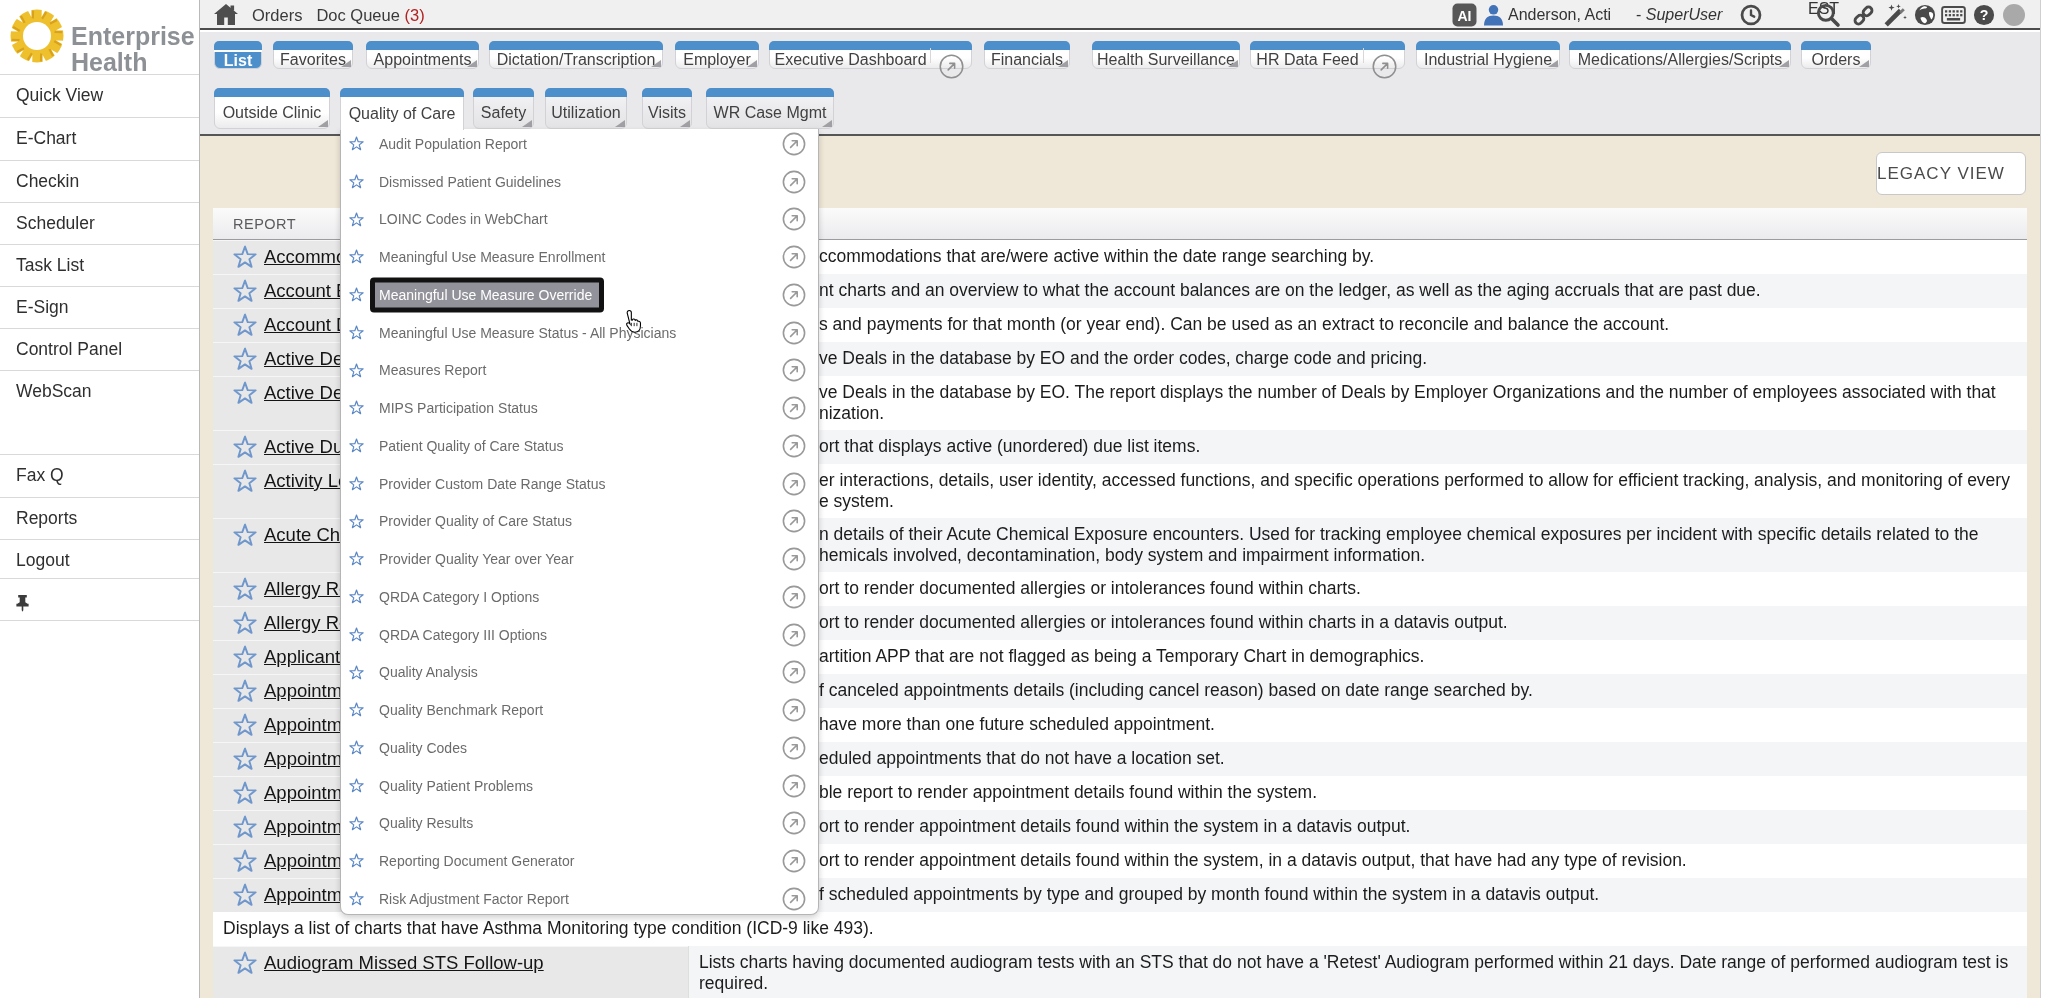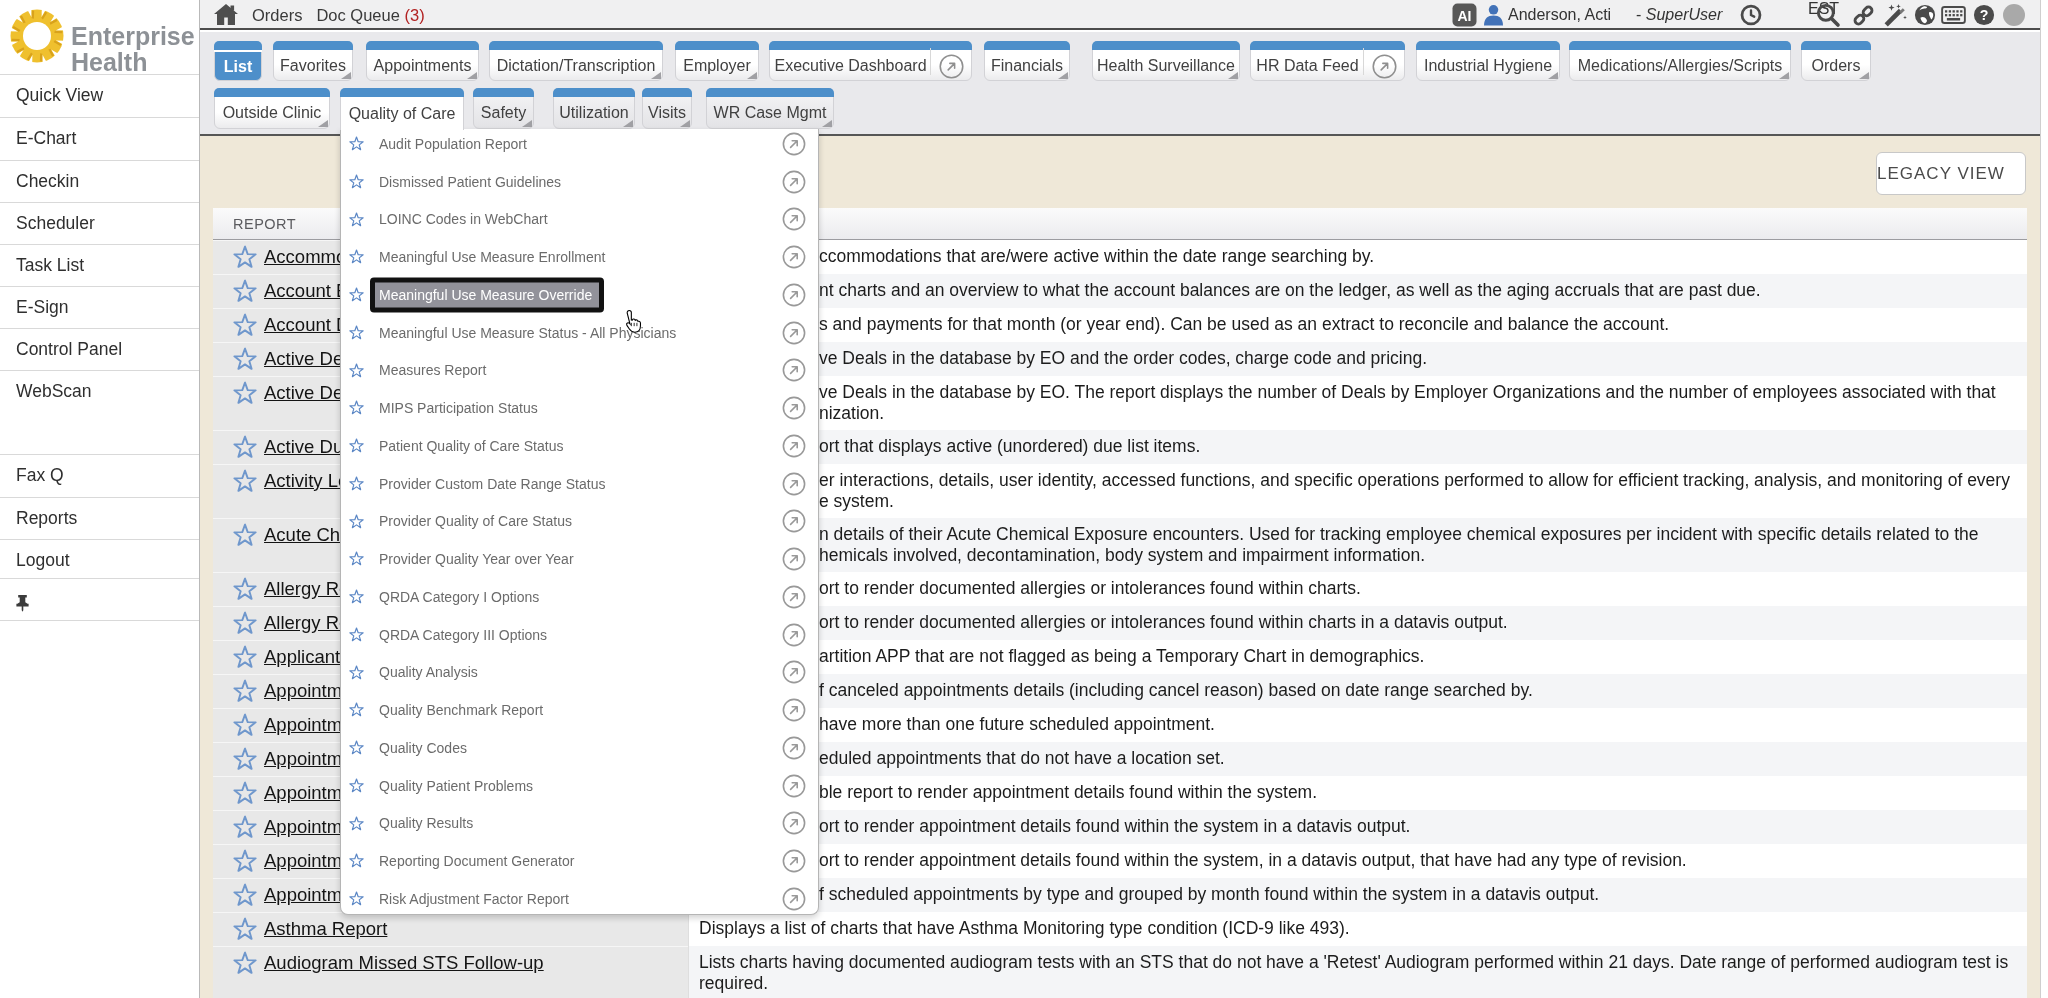--- a/index.html
+++ b/index.html
@@ -14,21 +14,21 @@
 
 #topbar{position:absolute;left:200px;top:0;width:1840px;height:30px;background:#f0f0f1;border-bottom:2px solid #4c4c4c}
 #crumbs{position:absolute;left:14px;top:0;height:30px;display:flex;align-items:center;gap:0;color:#3a3a3a;font-size:16.5px}
 #topright{position:absolute;left:0;top:0;width:100%;height:30px}
 
 #tabstrip{position:absolute;left:200px;top:32px;width:1840px;height:104px;background:#e9e9ec;border-bottom:2px solid #565656}
 .tab{position:absolute;border:1px solid #d2d2d6;border-radius:6px;background:linear-gradient(#fff 60%,#ebebed);color:#414141;font-size:16px;text-align:center}
 .tab .cap{position:absolute;left:-1px;top:-1px;right:-1px;height:9px;background:#4d8fca;border-radius:5px 5px 0 0}
 .tab .lbl{position:absolute;left:0;right:0;top:9px;bottom:0;display:flex;align-items:center;justify-content:center;white-space:nowrap}
 .tab .tri{position:absolute;right:1px;bottom:1px;width:0;height:0;border-left:10px solid transparent;border-bottom:7px solid #a0a0a4}
-.row1{top:9px;height:40px}
+.row1{top:9px;height:28px}
 .row2{top:56px;height:41px}
 .tab.sel{background:#4d8fca;color:#fff;font-weight:bold}
 .tab.sel .cap{border-bottom:2px solid #fff;height:11px}
 .tab.sel .lbl{top:11px}
 .tab.gray{background:linear-gradient(#f1f1f3 20%,#e3e3e6)}
 .tab.open{background:#fff;border-bottom:none;border-radius:6px 6px 0 0;z-index:30;height:42px}
 
 #content{position:absolute;left:200px;top:136px;width:1840px;height:862px;background:#efe8d8}
 #scrollstrip{position:absolute;left:2040px;top:0;width:8px;height:998px;background:#fff;border-left:1px solid #cfcfcf}
 #legacy{position:absolute;left:1876px;top:152px;width:150px;height:43px;background:#fff;border:1px solid #c8c8c8;border-radius:6px;color:#4a4a4a;font-size:17px;letter-spacing:1px;line-height:41px}
@@ -330,21 +330,21 @@
       </div>
       <div class="tab row2 open" style="left:140px;width:124px">
 <span class="cap"></span>
         <span class="lbl">Quality of Care</span>
       </div>
       <div class="tab row2 gray" style="left:273px;width:61px">
 <span class="cap"></span>
         <span class="lbl">Safety</span>
         <span class="tri"></span>
       </div>
-      <div class="tab row2 gray" style="left:353px;width:82px">
+      <div class="tab row2 gray" style="left:345px;width:82px">
 <span class="cap"></span>
         <span class="lbl">Utilization</span>
         <span class="tri"></span>
       </div>
       <div class="tab row2 gray" style="left:442px;width:50px">
 <span class="cap"></span>
         <span class="lbl">Visits</span>
         <span class="tri"></span>
       </div>
       <div class="tab row2 gray" style="left:506px;width:128px">
@@ -553,26 +553,20 @@
           <svg class="star" width="24" height="24" viewBox="0 0 24 24">
             <path d="M12.00 1.60 L9.30 9.08 L1.35 9.34 L7.63 14.22 L5.42 21.86 L12.00 17.40 L18.58 21.86 L16.37 14.22 L22.65 9.34 L14.70 9.08 Z" fill="none" stroke="#6f97cc" stroke-width="1.9" stroke-linejoin="round"></path>
           </svg>
           <a>Appointments Scheduled</a>
         </div>
         <div class="tdesc even">
           <div><span class="pre">Displays a list o</span>f scheduled appointments by type and grouped by month found within the system in a datavis output.</div>
         </div>
       </div>
       <div class="trow h1">
-        <div class="tleft">
-          <svg class="star" width="24" height="24" viewBox="0 0 24 24">
-            <path d="M12.00 1.60 L9.30 9.08 L1.35 9.34 L7.63 14.22 L5.42 21.86 L12.00 17.40 L18.58 21.86 L16.37 14.22 L22.65 9.34 L14.70 9.08 Z" fill="none" stroke="#6f97cc" stroke-width="1.9" stroke-linejoin="round"></path>
-          </svg>
-          <a>Asthma Report</a>
-        </div>
         <div class="tdesc odd">
           <div>Displays a list of charts that have Asthma Monitoring type condition (ICD-9 like 493).</div>
         </div>
       </div>
       <div class="trow h2">
         <div class="tleft">
           <svg class="star" width="24" height="24" viewBox="0 0 24 24">
             <path d="M12.00 1.60 L9.30 9.08 L1.35 9.34 L7.63 14.22 L5.42 21.86 L12.00 17.40 L18.58 21.86 L16.37 14.22 L22.65 9.34 L14.70 9.08 Z" fill="none" stroke="#6f97cc" stroke-width="1.9" stroke-linejoin="round"></path>
           </svg>
           <a>Audiogram Missed STS Follow-up</a>

